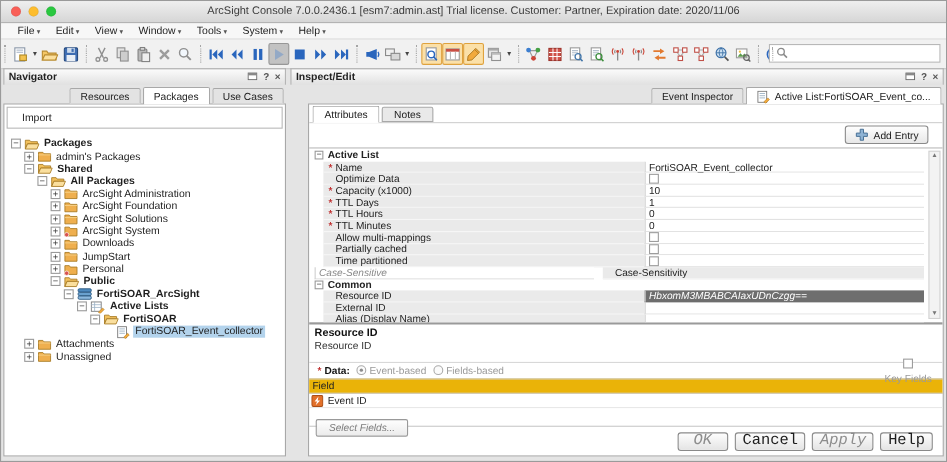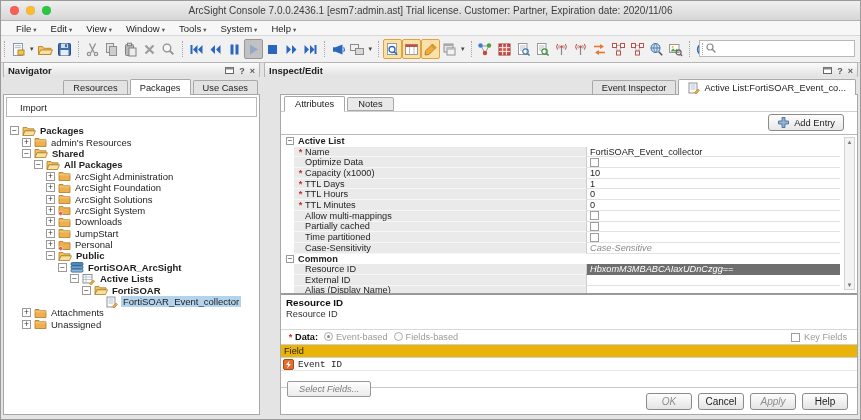--- a/index.html
+++ b/index.html
@@ -71,27 +71,27 @@
   .italic{font-style:italic;color:#8a8a8a;}
   .vscroll{position:absolute;right:2px;top:2px;bottom:3px;width:11px;background:#f3f3f3;border:1px solid #d2d2d2;box-sizing:border-box;display:flex;flex-direction:column;justify-content:space-between;align-items:center;font-size:6px;color:#777;padding:1px 0;}
   .desc{height:36px;border-top:2px solid #9a9a9a;padding:2px 5px;box-sizing:border-box;flex:none;}
   .desc .dt{font-weight:bold;font-size:9.8px;color:#111;}
   .desc .dd{font-size:9.3px;color:#333;margin-top:1px;}
   .databar{height:14px;border-top:1px solid #d8d8d8;display:flex;align-items:center;font-size:9.2px;padding-left:5px;position:relative;flex:none;}
   .databar .dlabel{font-weight:bold;color:#111;}
   .radio-wrap{display:inline-flex;align-items:flex-start;color:#9a9a9a;}
   .radio{width:9px;height:9px;box-sizing:border-box;border:1px solid #ababab;border-radius:50%;margin:0 3px 0 6px;background:#fbfbfb;position:relative;flex:none;}
   .radio.on::after{content:'';position:absolute;left:2px;top:2px;right:2px;bottom:2px;background:#8c8c8c;border-radius:50%;}
-  .keyfields{position:absolute;right:10px;display:flex;align-items:center;gap:4px;color:#9a9a9a;}
+  .keyfields{position:absolute;right:10px;display:flex;align-items:center;gap:4px;color:#9a9a9a;flex-direction:column;}
   .fieldhead{height:12px;background:#eab308;border-top:1px solid #cfcfcf;border-bottom:1px solid #cfcfcf;font-size:9.2px;color:#222;padding-left:3px;display:flex;align-items:center;flex:none;}
-  .fieldrow{height:12px;display:flex;align-items:center;gap:4px;padding-left:2px;font-size:9.2px;color:#1e1e1e;border-bottom:1px solid #e8e8e8;flex:none;font-family:Liberation Mono, monospace;}
+  .fieldrow{height:12px;display:flex;align-items:center;gap:4px;padding-left:2px;font-size:9.2px;color:#1e1e1e;border-bottom:1px solid #e8e8e8;flex:none;}
   .selwrap{flex:1;position:relative;}
   .selfields{position:absolute;left:6px;top:10px;border:1px solid #999;border-radius:2px;padding:2px 11px;font-size:9.2px;font-style:italic;color:#7d7d7d;background:linear-gradient(#fefefe,#ebebeb);cursor:default;}
   .btnbar{flex:none;border-top:1px solid #c9c9c9;height:26px;display:flex;align-items:center;justify-content:flex-end;gap:6px;padding-right:9px;}
-  .btn{min-width:46px;height:17px;box-sizing:border-box;border:1px solid #8a8a8a;border-radius:3px;background:linear-gradient(#fdfdfd,#e4e4e4);font-size:10px;display:inline-flex;align-items:center;justify-content:center;color:#1d1d1d;font-family:Liberation Sans, sans-serif;padding:0 6px;}
+  .btn{min-width:46px;height:17px;box-sizing:border-box;border:1px solid #8a8a8a;border-radius:3px;background:linear-gradient(#fdfdfd,#e4e4e4);font-size:14px;display:inline-flex;align-items:center;justify-content:center;color:#1d1d1d;font-family:Liberation Mono, monospace;padding:0 6px;}
   .btn.dis{font-style:italic;color:#8d8d8d;}
 </style>
 </head>
 <body>
 
 <div class="window">
   <div class="titlebar">
     <div class="lights">
       <span class="light red"></span>
       <span class="light yellow"></span>
@@ -482,21 +482,21 @@
               <span class="tlabel b">Packages</span>
             </div>
             <div class="trow" style="padding-left:16px">
               <span class="exp">+</span>
               <span class="icon">
                 <svg width="13" height="12" viewBox="0 0 13 12">
                   <path d="M1 10.5V2.5h4l1 1.3h6v6.7z" fill="#efaf4e" stroke="#a97c26" stroke-width="0.8"></path>
                   <path d="M1 4.8h11" stroke="#f7d48c" stroke-width="0.8"></path>
                 </svg>
               </span>
-              <span class="tlabel">admin's Resources</span>
+              <span class="tlabel">admin's Packages</span>
             </div>
             <div class="trow" style="padding-left:16px">
               <span class="exp">−</span>
               <span class="icon">
                 <svg width="14" height="12" viewBox="0 0 14 12">
                   <path d="M1 10.5v-8h4l1 1.3h6v2H3z" fill="#f2c05c" stroke="#a97c26" stroke-width="0.8"></path>
                   <path d="M1 10.5l2-4.7h10.5l-2 4.7z" fill="#fadf9e" stroke="#a97c26" stroke-width="0.8"></path>
                 </svg>
               </span>
               <span class="tlabel b">Shared</span>
@@ -780,26 +780,26 @@
               <div class="arow">
                 <div class="acell lbl">
                   <span class="req"></span>
                   <span>Time partitioned</span>
                 </div>
                 <div class="acell val">
                   <span class="cb"></span>
                 </div>
               </div>
               <div class="arow">
+                <div class="acell val">
+                  <span class="italic">Case-Sensitive</span>
+                </div>
                 <div class="acell lbl">
                   <span class="req"></span>
                   <span>Case-Sensitivity</span>
-                </div>
-                <div class="acell val">
-                  <span class="italic">Case-Sensitive</span>
                 </div>
               </div>
               <div class="arow sect">
                 <span class="sbox">−</span>
                 <span>Common</span>
               </div>
               <div class="arow">
                 <div class="acell lbl">
                   <span class="req"></span>
                   <span>Resource ID</span>

